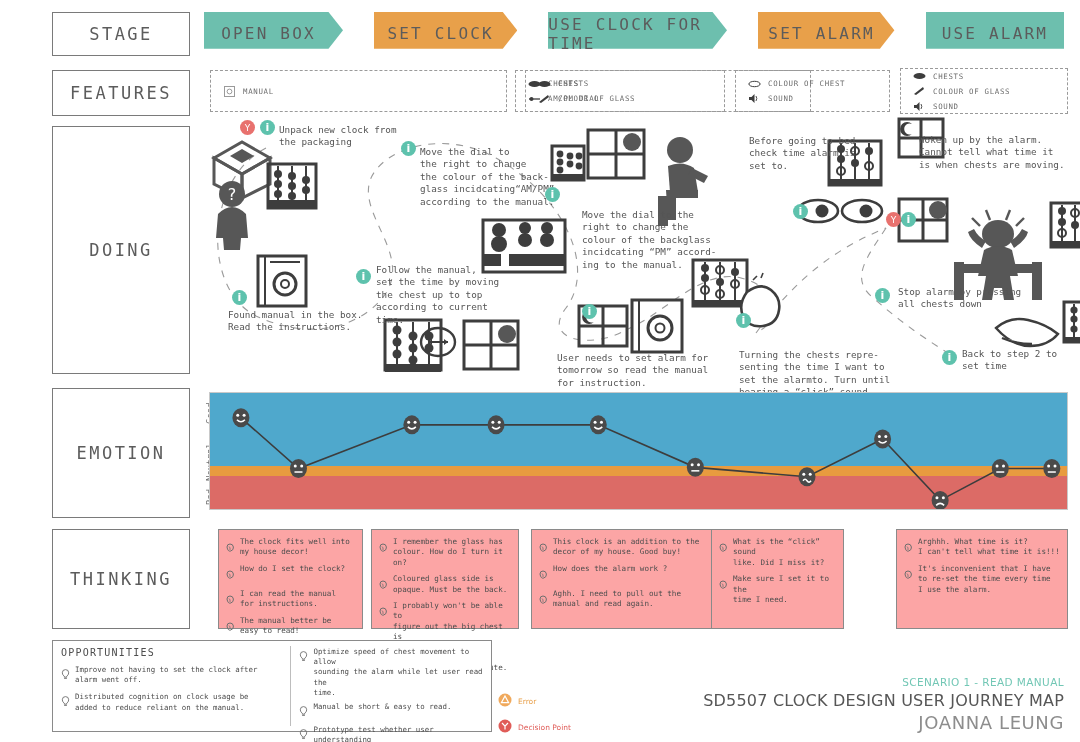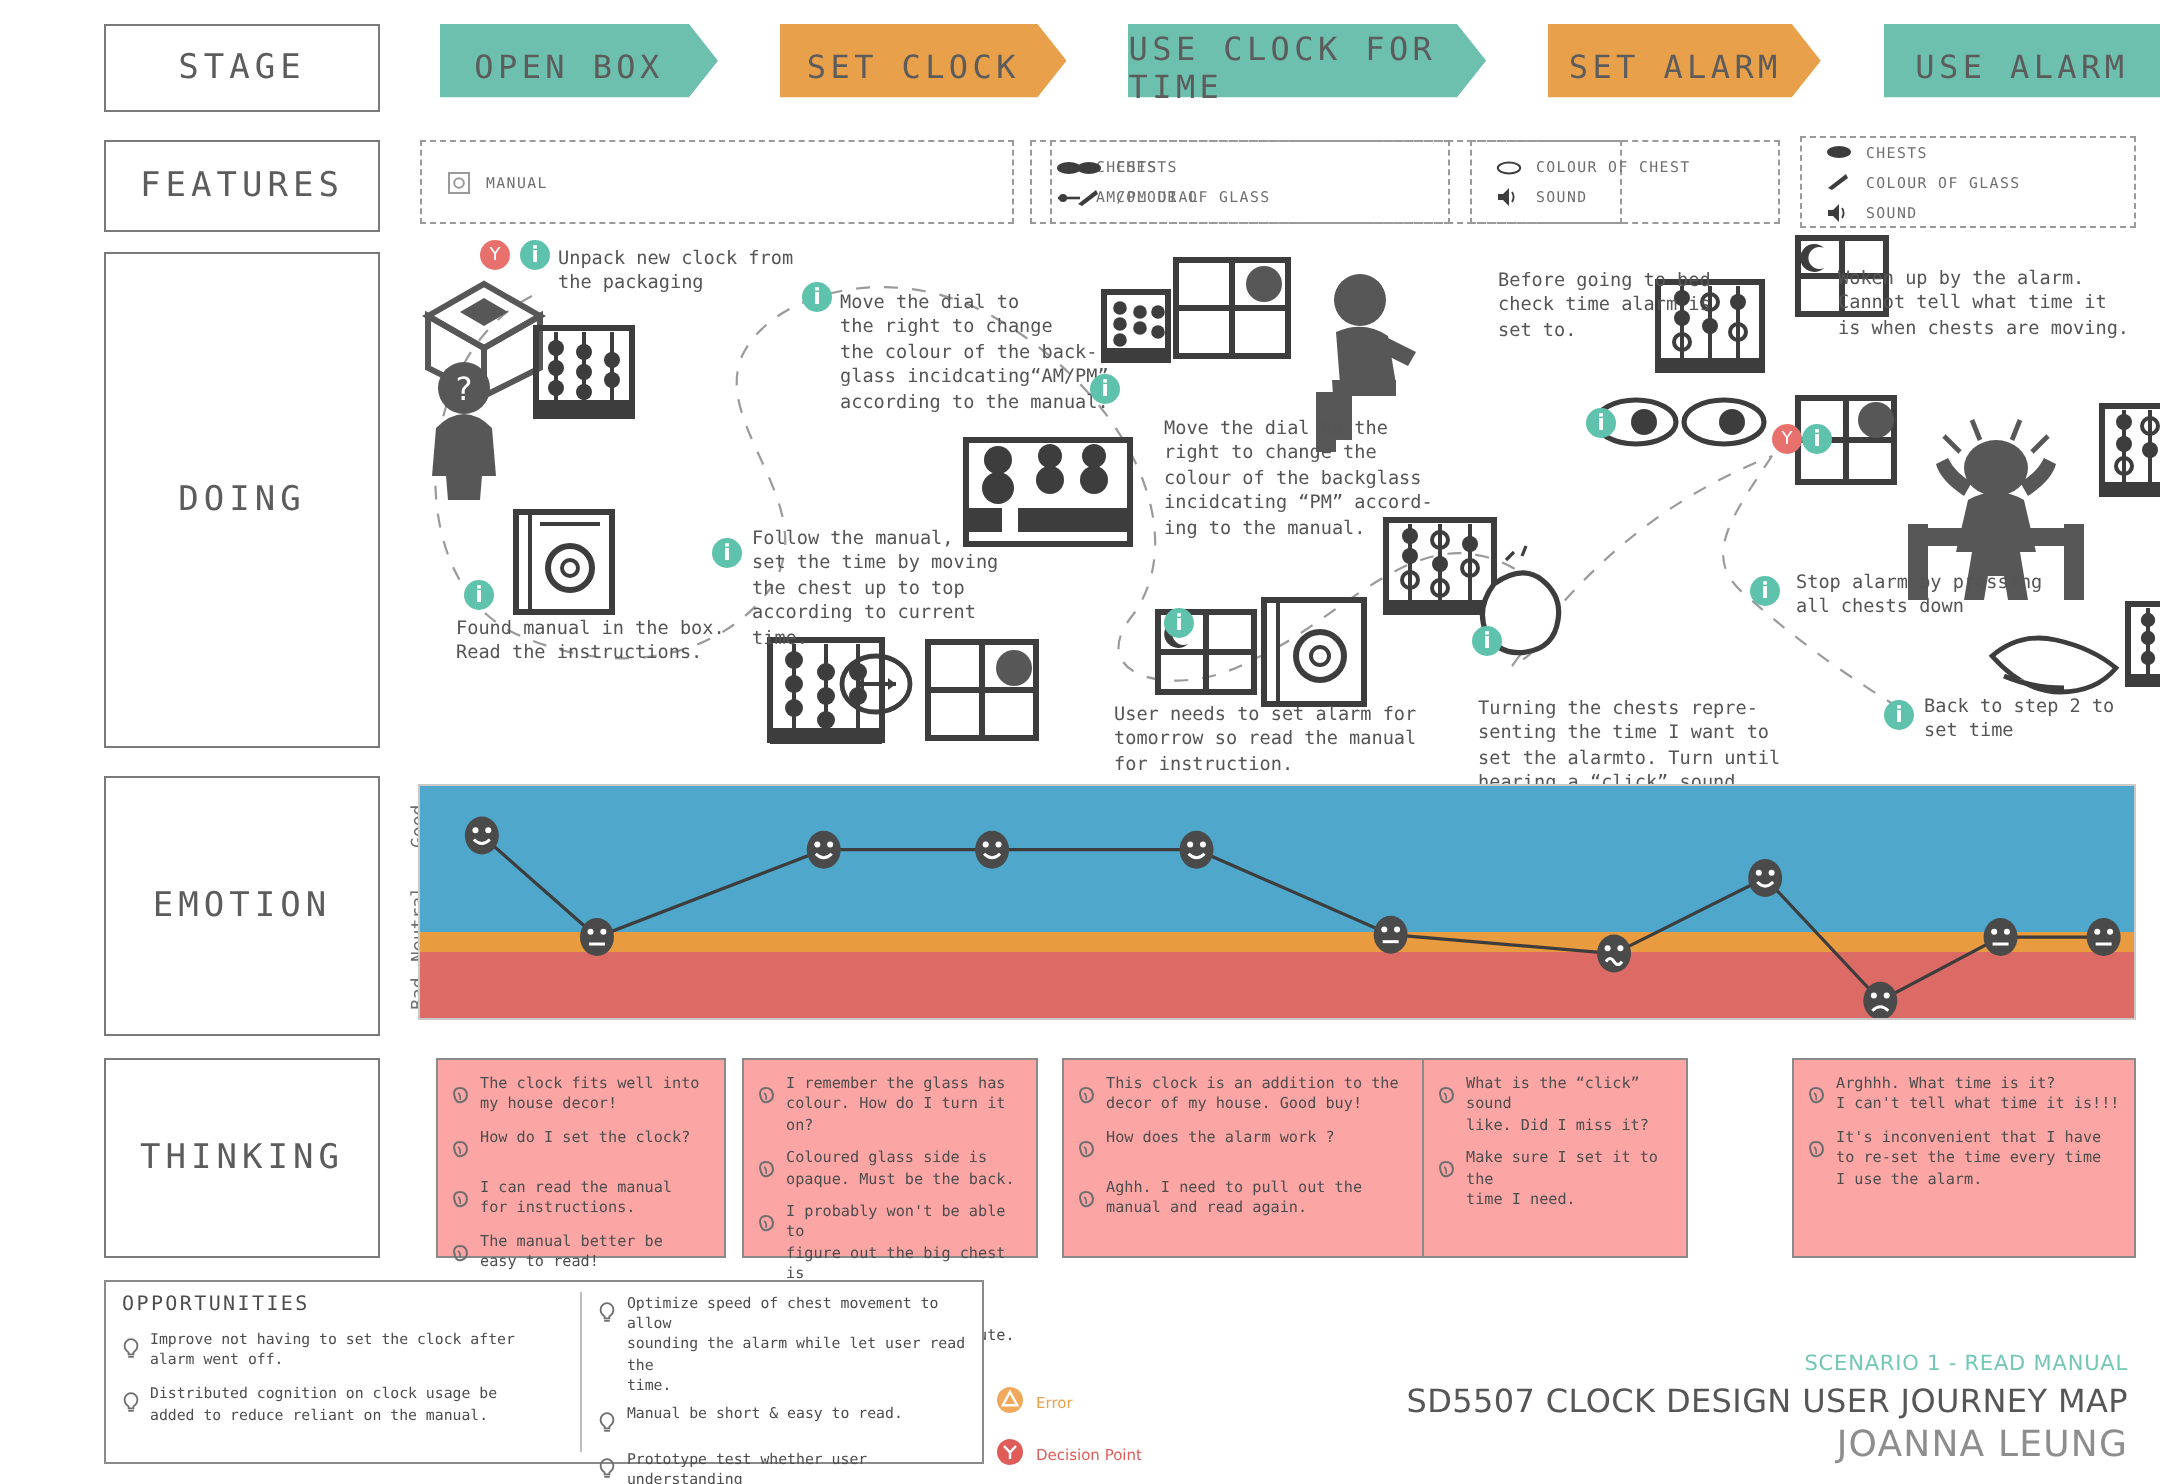--- a/index.html
+++ b/index.html
@@ -21,21 +21,21 @@
     border: 1.5px solid #7a7a7a;
     background: #fff;
     display: flex; align-items: center; justify-content: center;
     font-family: "DejaVu Sans Mono", monospace;
     font-size: 17px;
     letter-spacing: 2.5px;
     color: #5c5c5c;
   }
 
   
-  #stagebar { position: absolute; left: 220px; top: 12px; height: 40px; width: 860px;
+  #stagebar { position: absolute; left: 204px; top: 12px; height: 40px; width: 860px;
               display: flex; gap: 32px; }
   .stage {
     position: relative;
     height: 43px;
     display: flex; align-items: center; justify-content: center;
     color: #5c5c5c;
     font-size: 16px;
     letter-spacing: 2.2px;
     font-family: "DejaVu Sans Mono", monospace;
   }

